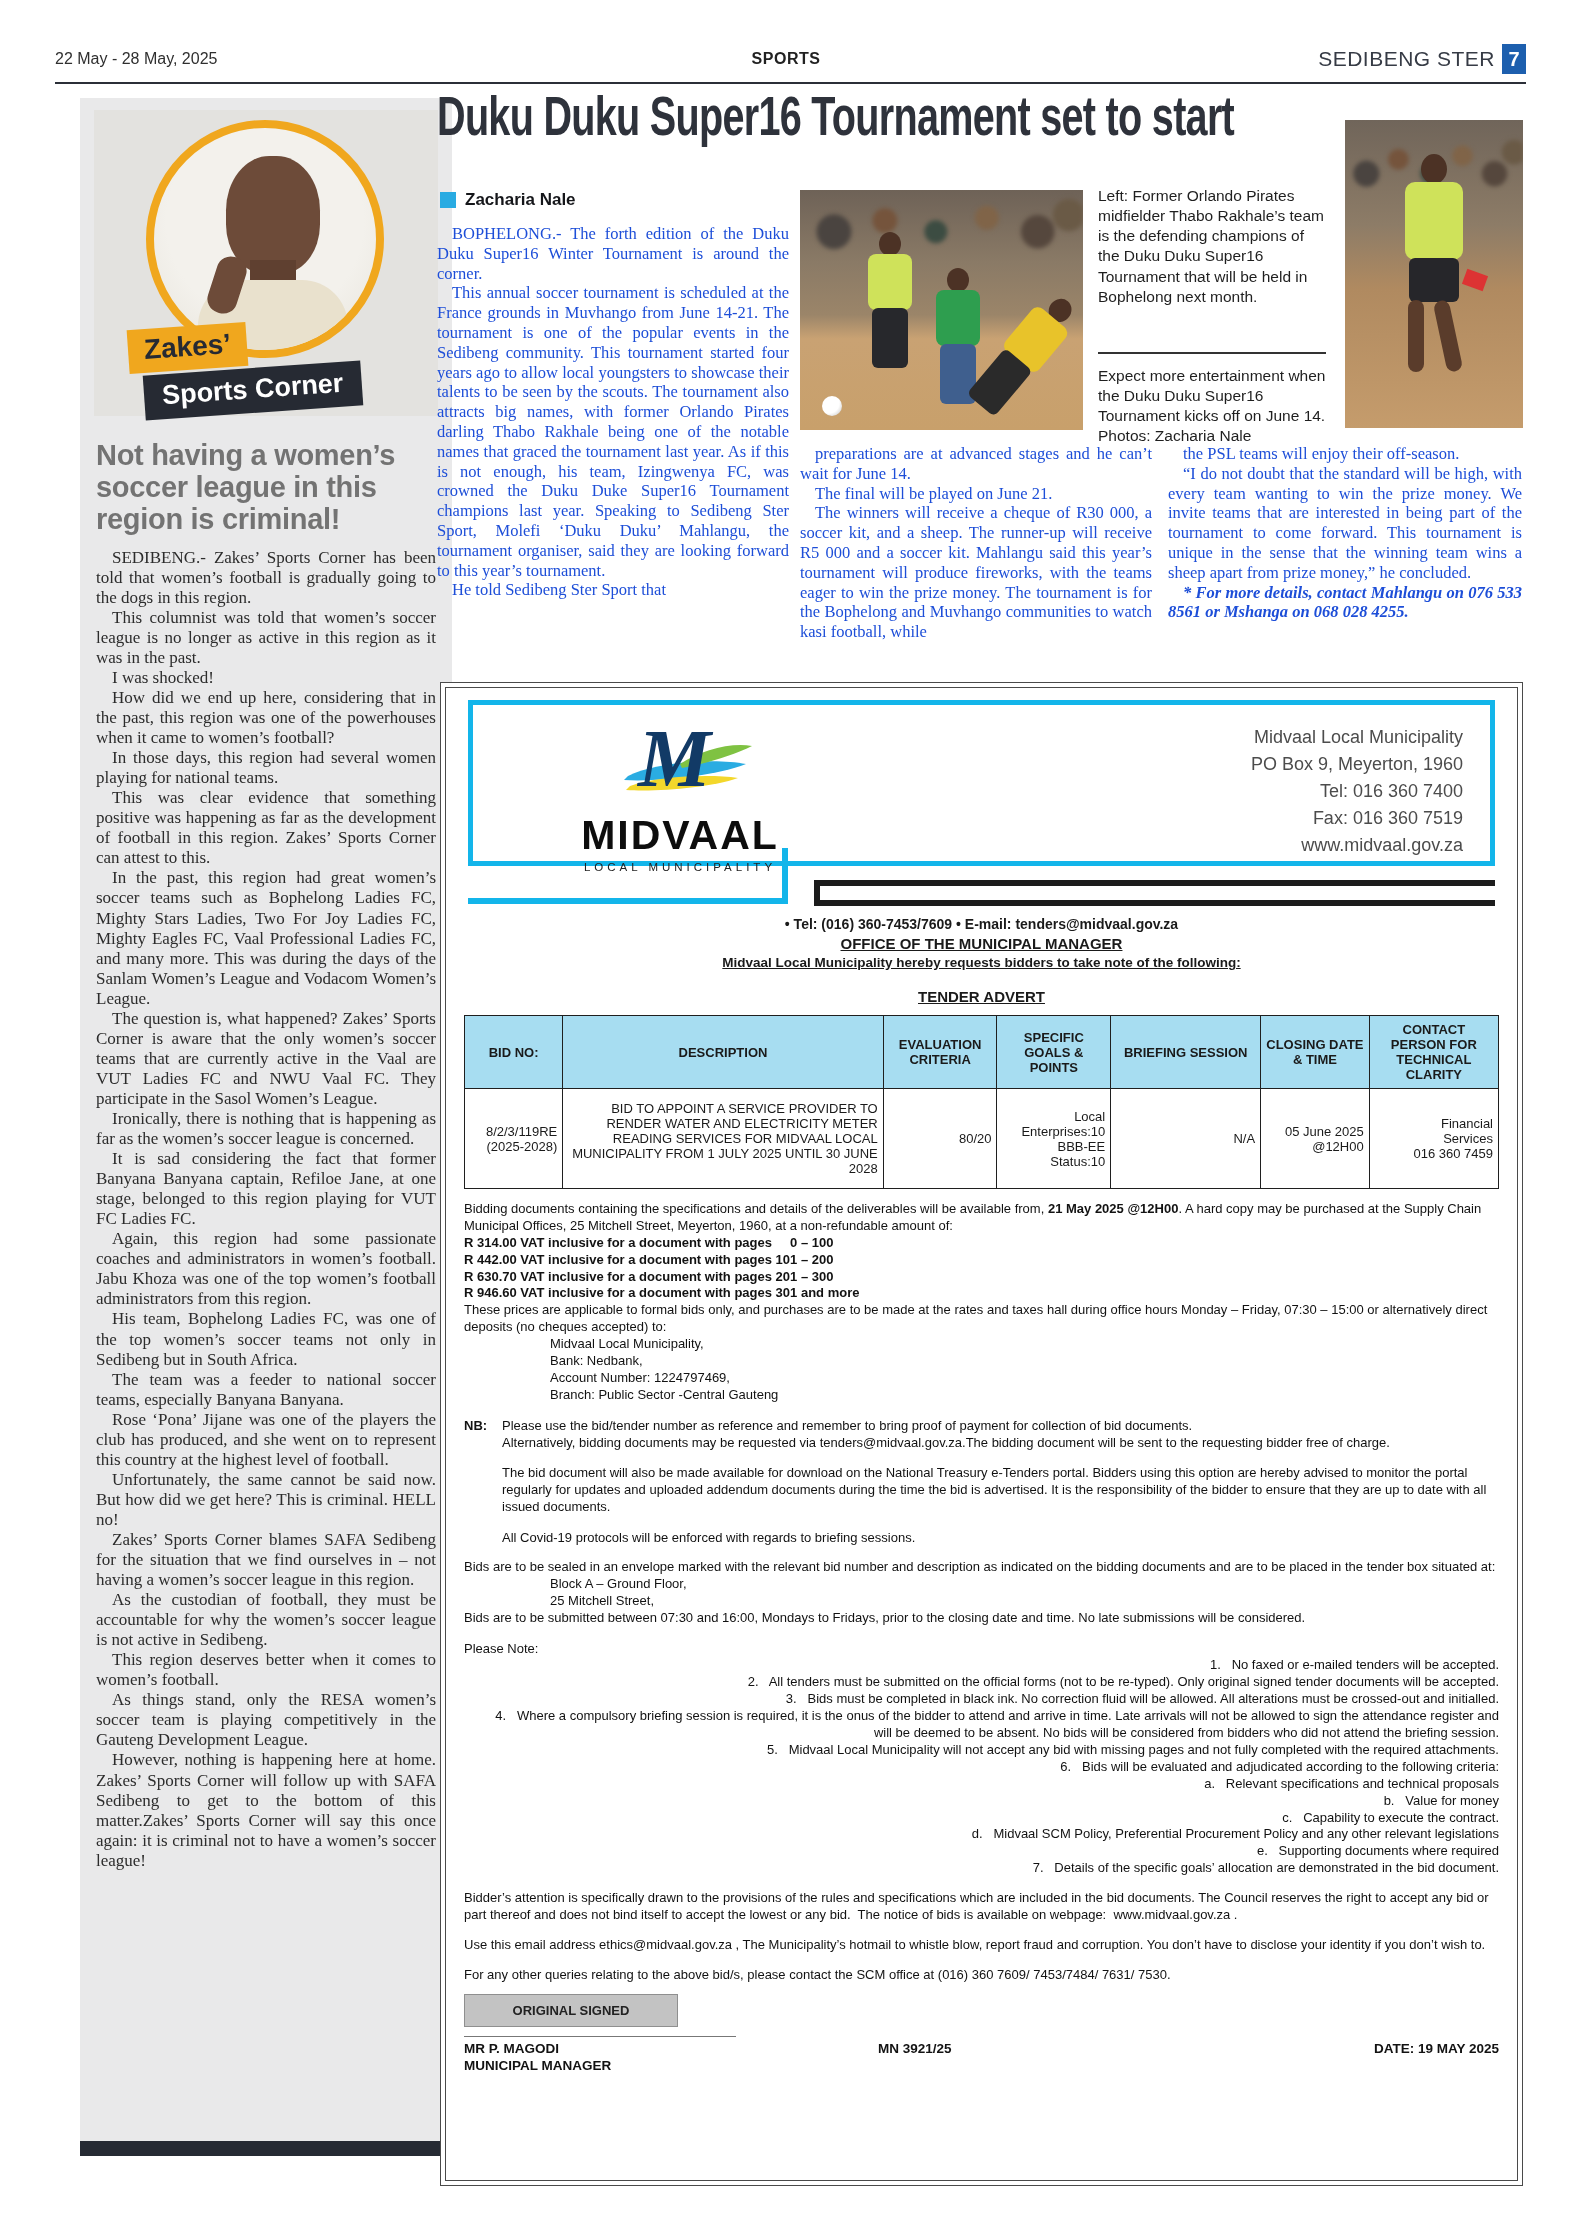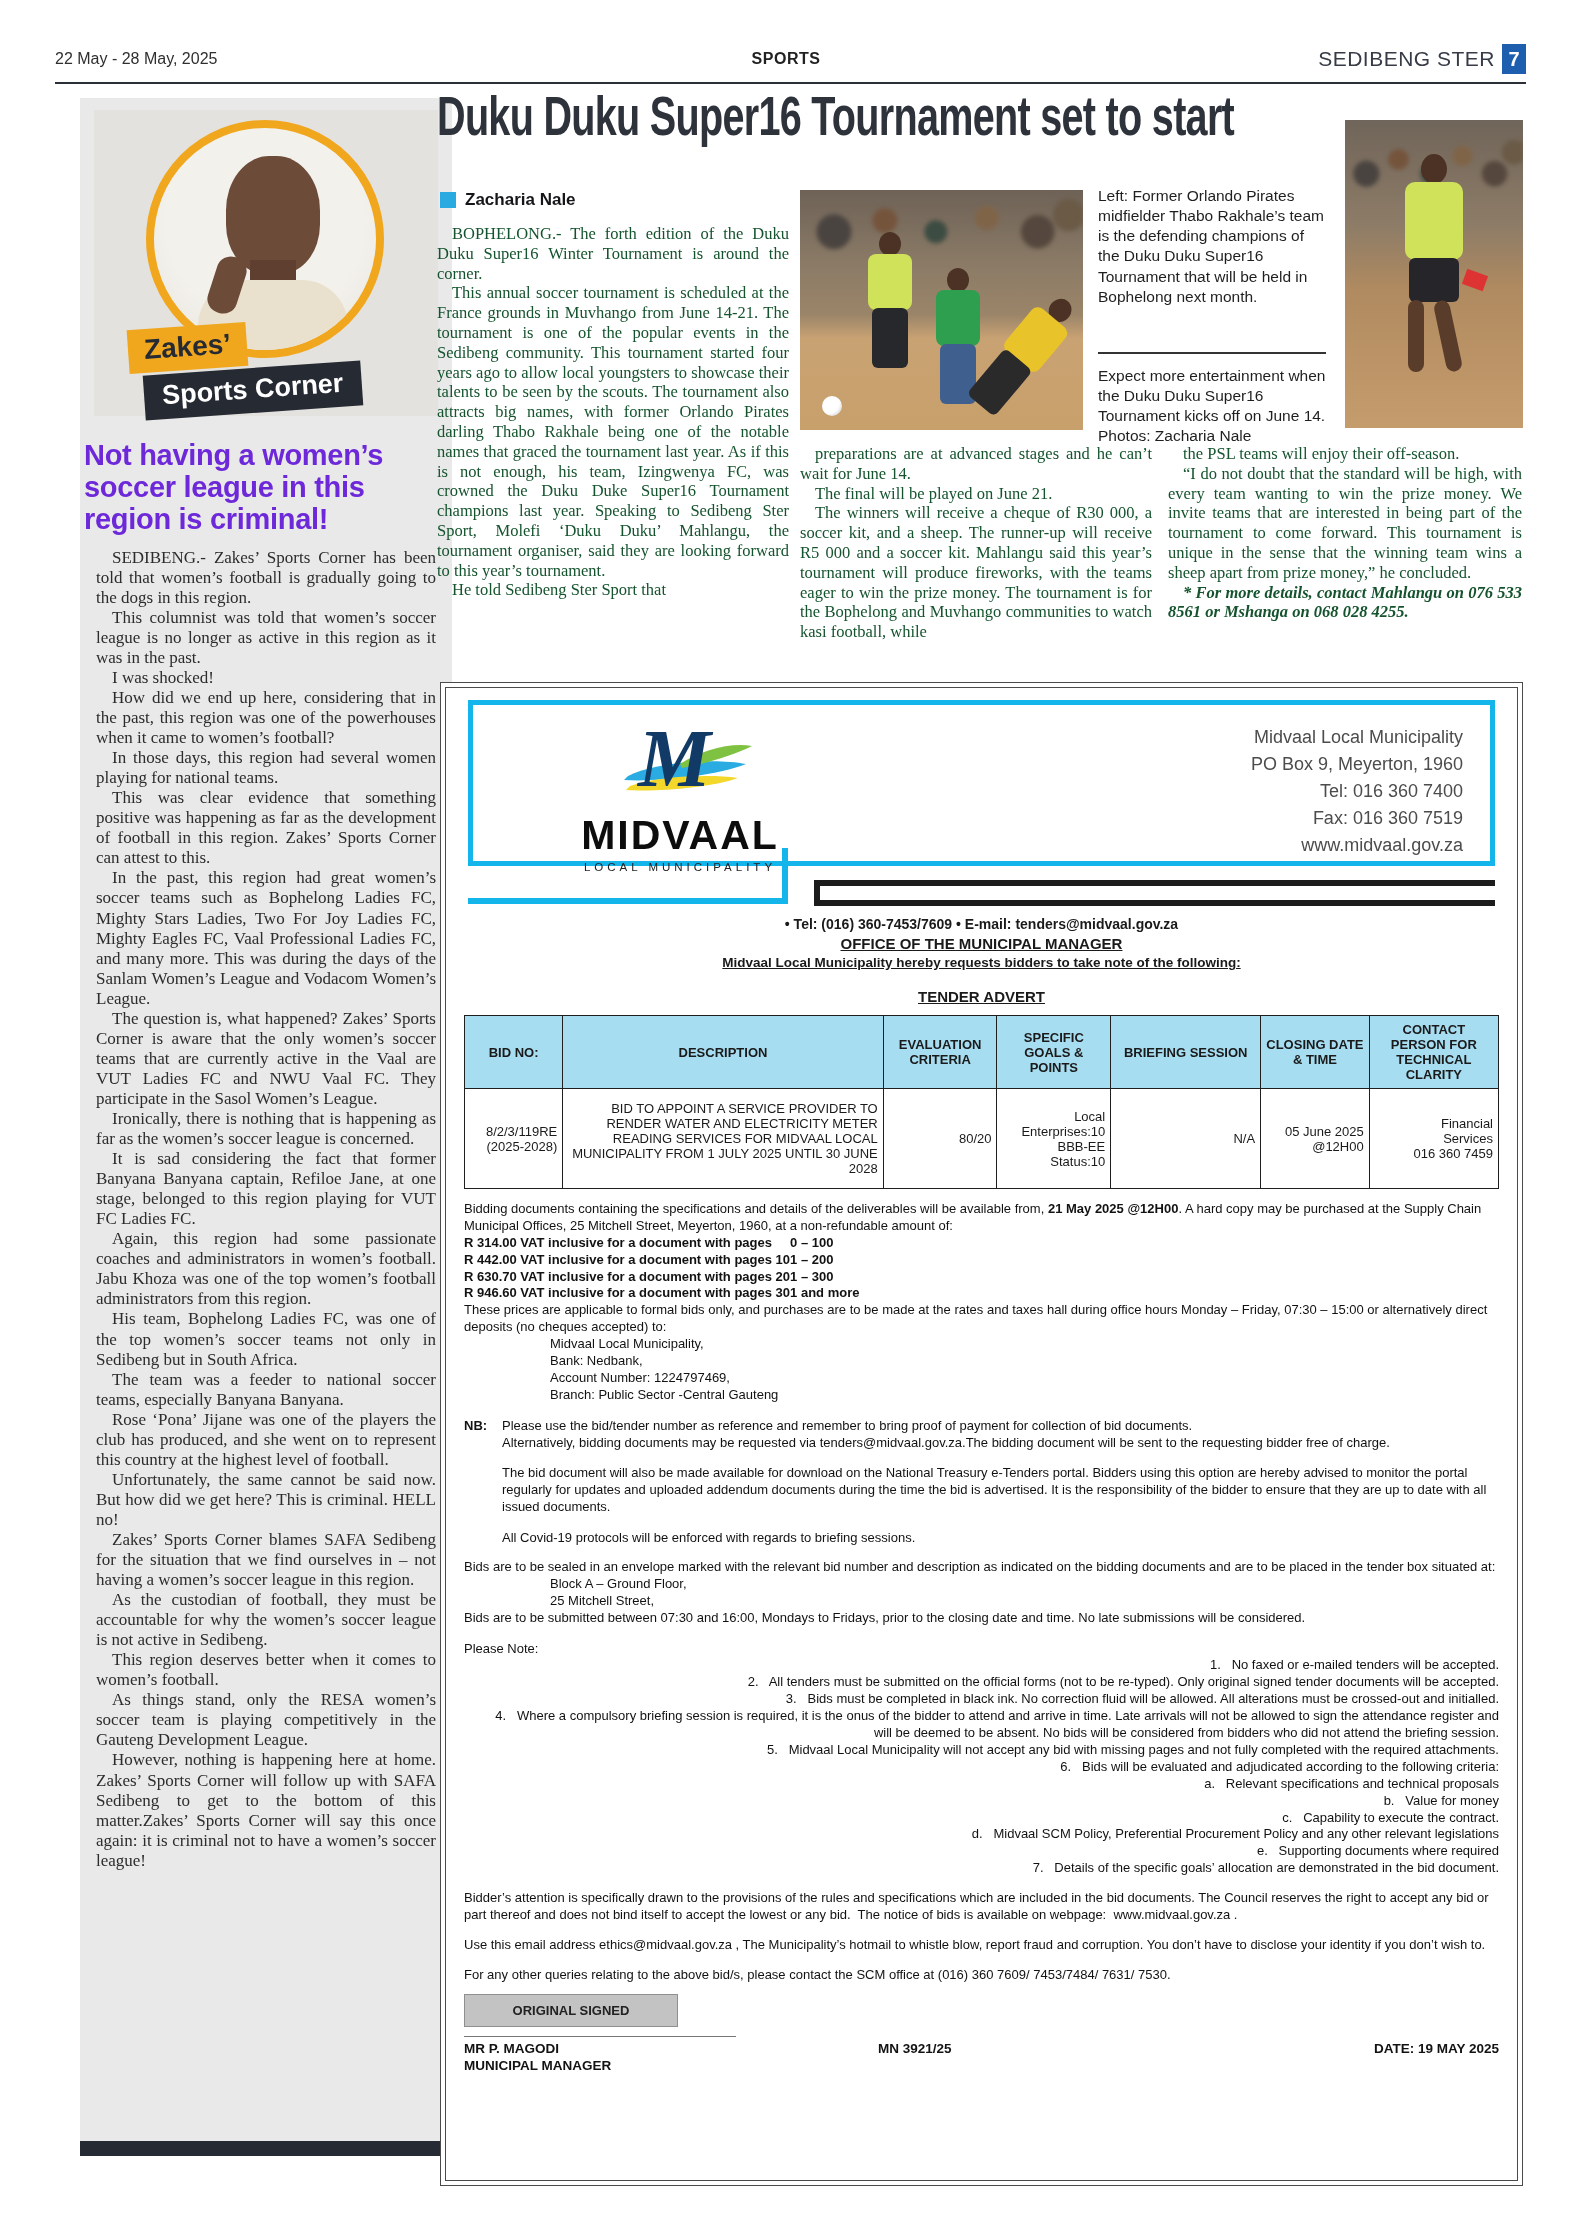--- a/index.html
+++ b/index.html
@@ -21,31 +21,31 @@
   
   .sc-col{position:absolute;left:80px;top:98px;width:372px;height:2058px;background:var(--column-bg);}
   .sc-photo{position:relative;width:344px;height:306px;margin:12px auto 0;background:#e3e2df;overflow:visible;}
   .sc-circle{position:absolute;left:52px;top:10px;width:238px;height:238px;border-radius:50%;border:8px solid var(--banner-yellow);background:radial-gradient(circle at 50% 42%, #f3f1ec 0 58%, #e7e3da 100%);overflow:hidden;}
   .sc-head-shape{position:absolute;left:72px;top:28px;width:94px;height:118px;background:#6d4b39;border-radius:46% 46% 42% 42%;}
   .sc-neck{position:absolute;left:96px;top:132px;width:46px;height:34px;background:#5f4030;}
   .sc-turtleneck{position:absolute;left:44px;top:152px;width:150px;height:90px;background:#e9e1cd;border-radius:46px 46px 0 0;}
   .sc-hand{position:absolute;left:58px;top:128px;width:30px;height:58px;background:#6d4b39;border-radius:14px;transform:rotate(18deg);}
   .sc-banner1{position:absolute;left:34px;top:216px;background:var(--banner-yellow);color:var(--banner-dark);font-weight:800;font-size:28px;padding:5px 16px 7px;transform:rotate(-4deg);}
   .sc-banner2{position:absolute;left:50px;top:258px;background:var(--banner-dark);color:#fff;font-weight:800;font-size:27px;padding:6px 18px 8px;transform:rotate(-4deg);white-space:nowrap;}
-  .sc-head{margin:24px 4px 12px;font-size:29px;line-height:1.1;font-weight:bold;color:#6d28d9;white-space:pre-line;letter-spacing:-.3px;}
+  .sc-head{margin:24px 16px 12px;font-size:29px;line-height:1.1;font-weight:bold;color:#737373;white-space:pre-line;letter-spacing:-.3px;}
   .sc-body{margin:0 16px;font-family:"Liberation Serif",serif;font-size:17px;line-height:1.18;text-align:justify;color:#2c2c2c;}
   .sc-body p{text-indent:16px;}
   .sc-bar{position:absolute;left:0;right:0;bottom:0;height:15px;background:var(--banner-dark);}
 
   
   .m-head{position:absolute;left:437px;top:84px;width:1240px;font-size:55px;font-weight:bold;color:#2e323b;letter-spacing:-1px;white-space:nowrap;transform:scaleX(.72);transform-origin:0 0;}
   .byline{position:absolute;left:440px;top:190px;display:flex;align-items:center;gap:9px;}
   .byline .sq{width:16px;height:16px;background:var(--accent);}
   .byline .nm{font-weight:bold;font-size:17px;color:#15161a;}
-  .acol{position:absolute;font-family:"Liberation Serif",serif;font-size:16.5px;line-height:1.2;text-align:justify;color:#14532d;}
+  .acol{position:absolute;font-family:"Liberation Serif",serif;font-size:16.5px;line-height:1.2;text-align:justify;color:#1d4ed8;}
   .acol p{text-indent:15px;}
   .col1{left:437px;top:224px;width:352px;}
   .col2{left:800px;top:444px;width:352px;}
   .col3{left:1168px;top:444px;width:354px;}
   .col3 .contact-note{font-weight:bold;font-style:italic;}
 
   .photo{position:absolute;overflow:hidden;}
   .photo-main{left:800px;top:190px;width:283px;height:240px;background:linear-gradient(180deg,#6e6257 0%,#8a7a66 30%,#9b8569 52%,#c9a273 62%,#c8a06b 100%);}
   .crowd{position:absolute;left:0;top:0;right:0;height:58%;background:
       radial-gradient(circle at 12% 30%, #4a4440 0 6%, transparent 7%),

